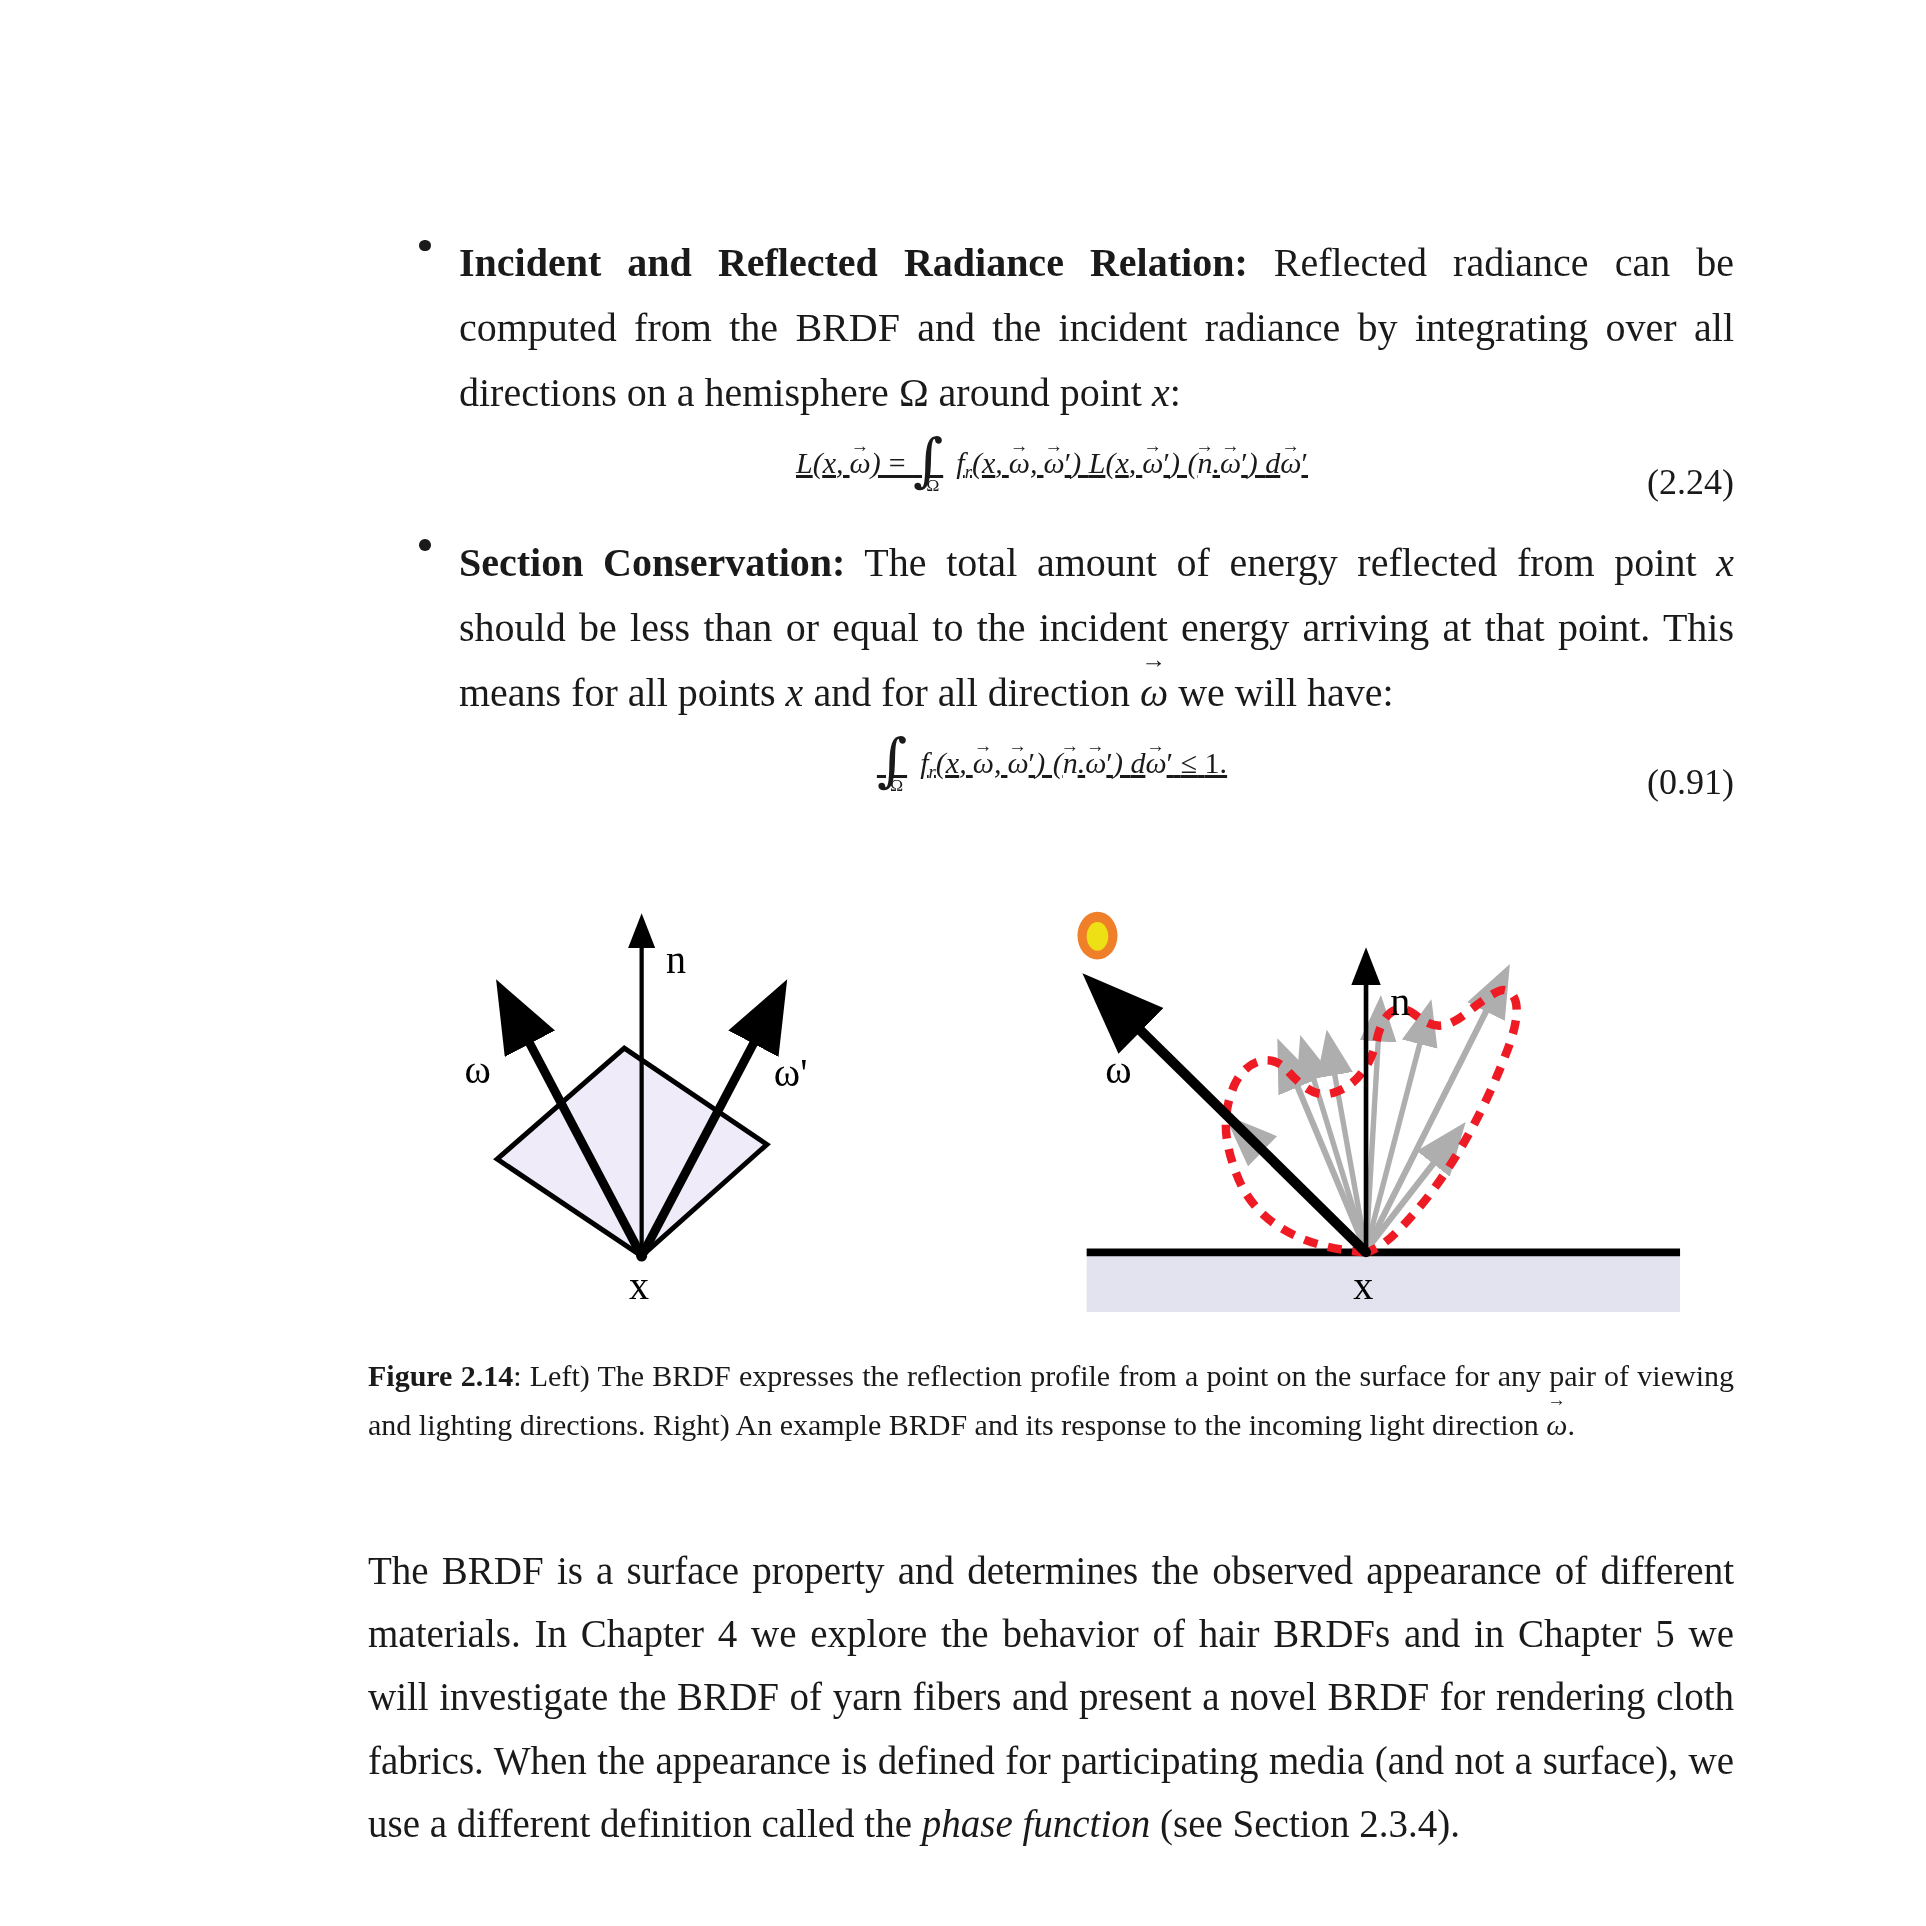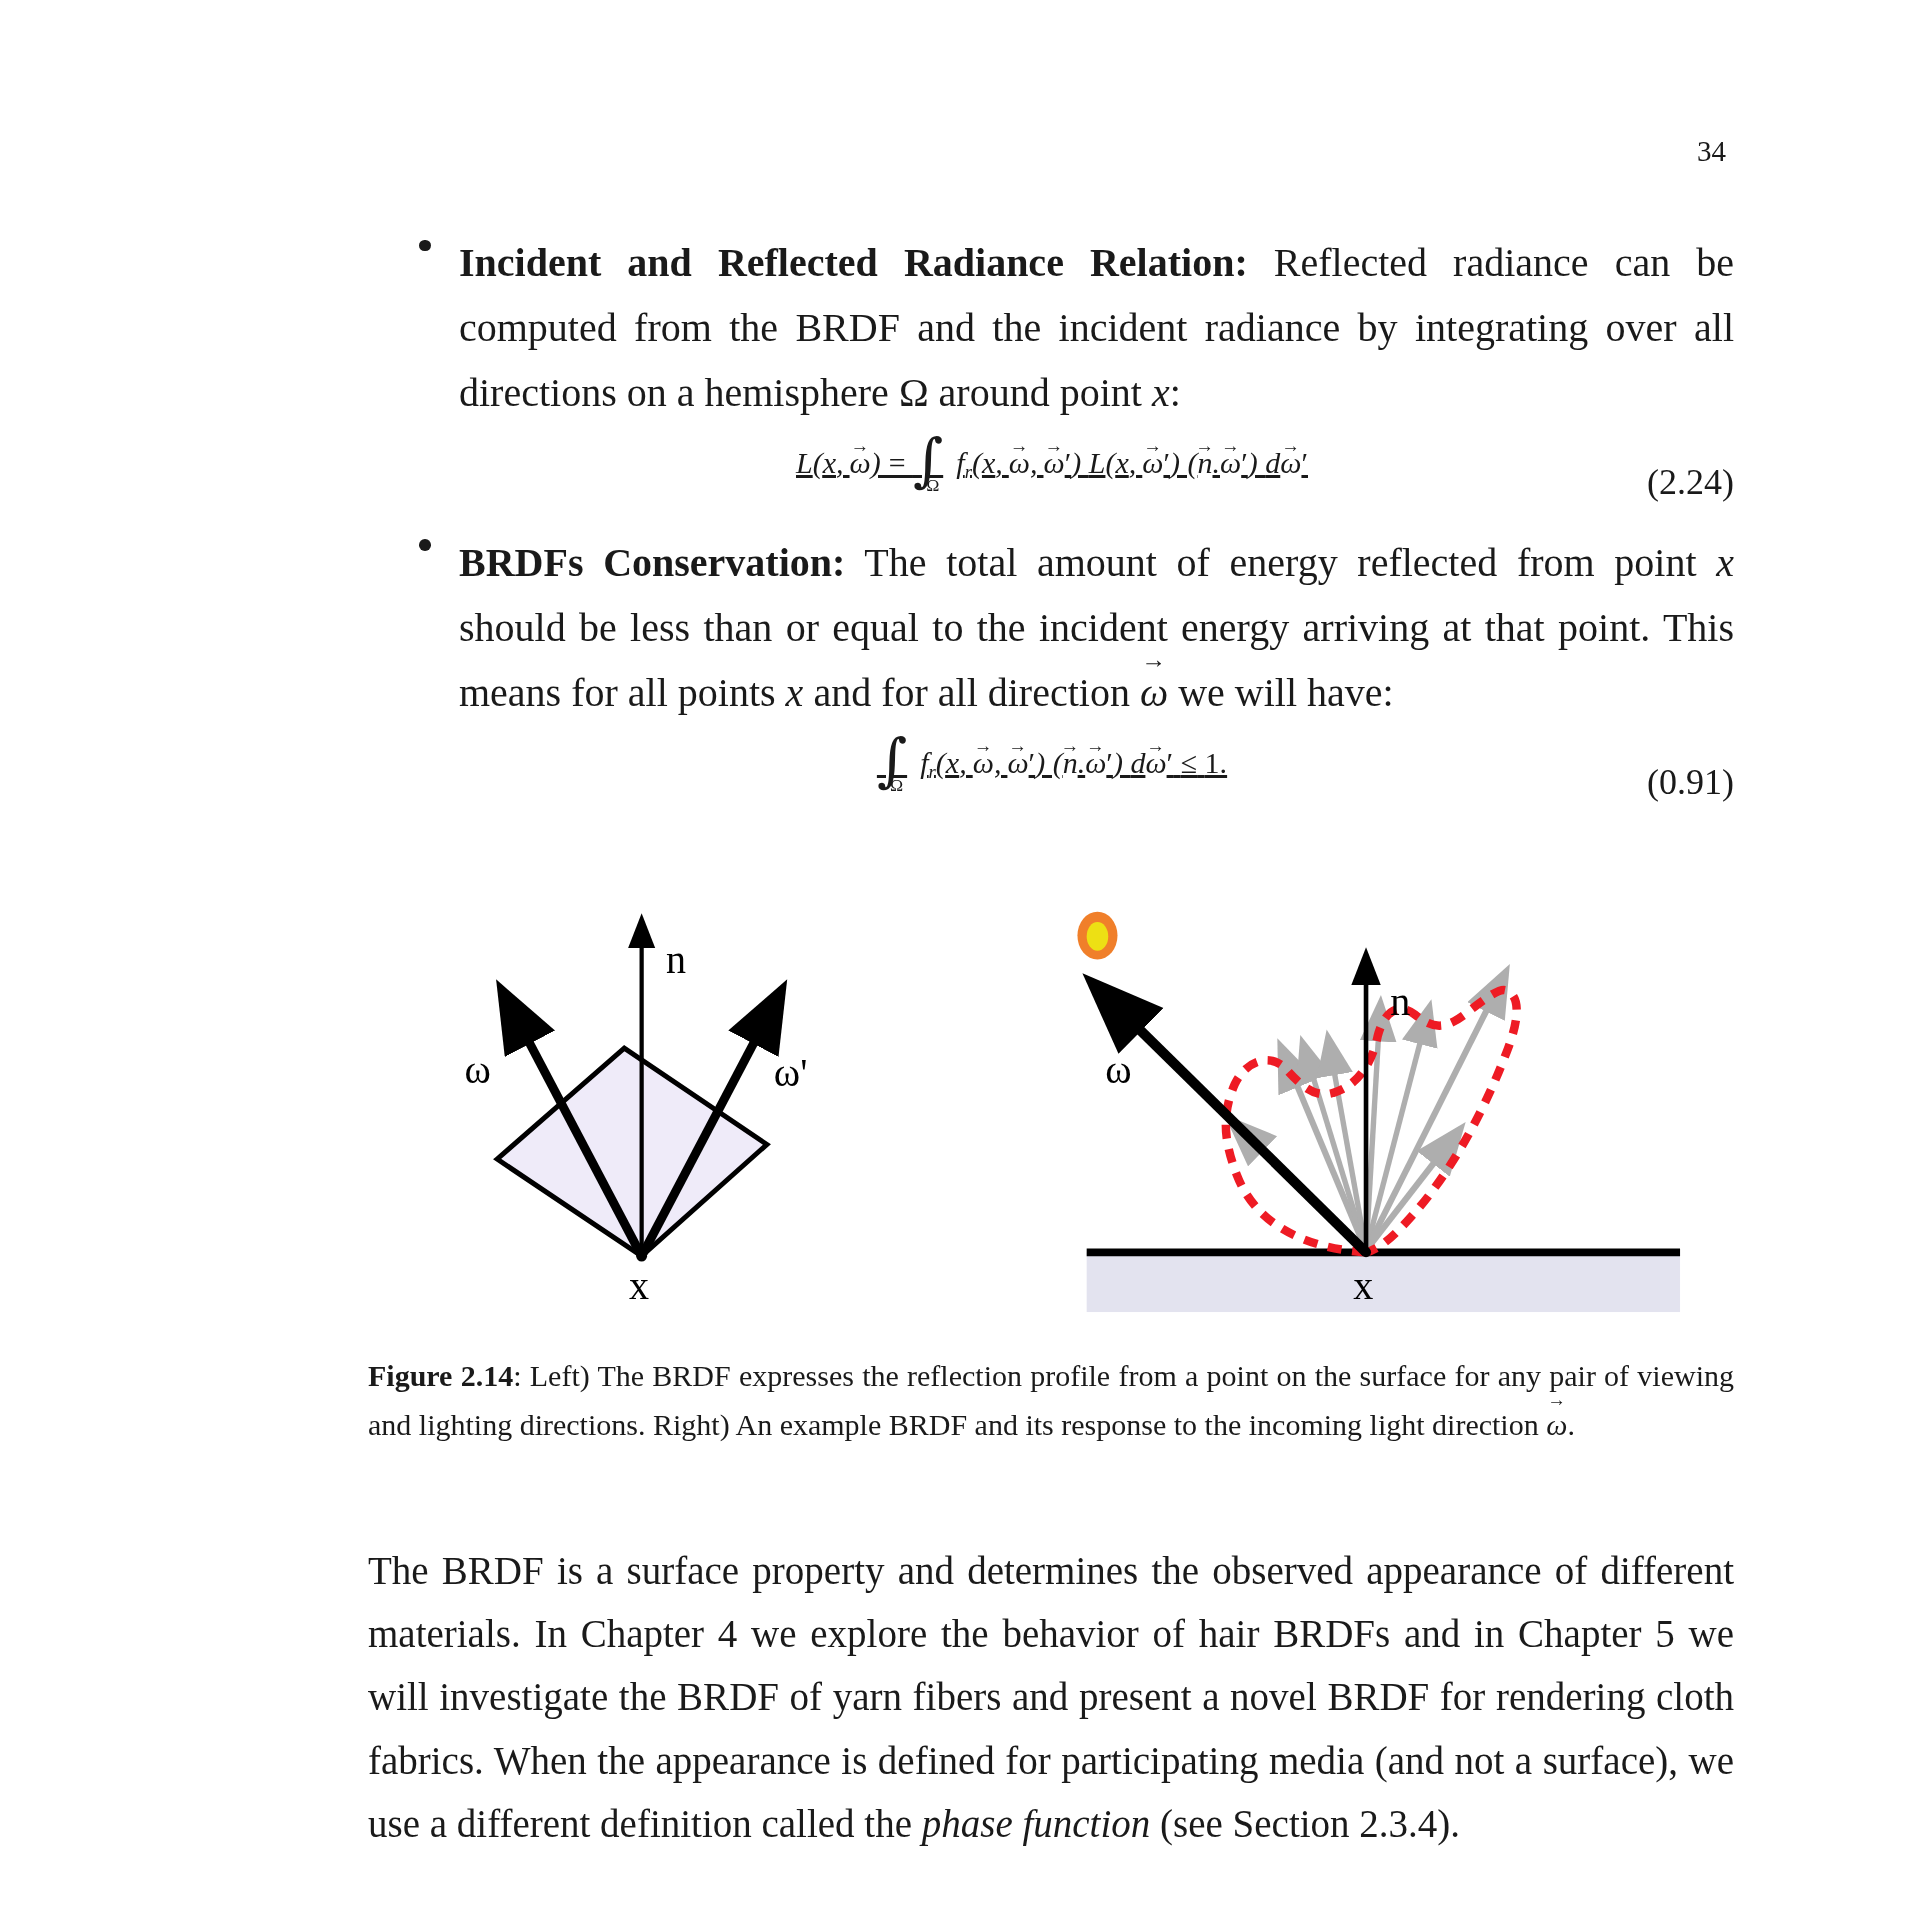--- a/index.html
+++ b/index.html
@@ -167,39 +167,38 @@
   }
   .para i { font-style: italic; }
 
   #para-1 { top: 1539px; }
 </style>
 </head>
 <body>
 
 <div class="page">
 
-  <div class="page-number">34</div>
 
   <div class="content">
 
     <div class="bullet-item">
       <span class="bullet-dot"></span>
       <div class="bullet-text"><b>Incident and Reflected Radiance Relation:</b><span> Reflected radiance can be computed from the BRDF and the incident radiance by integrating over all directions on a hemisphere <span class="mup">Ω</span> around point <span class="mi">x</span>:</span></div>
     </div>
 
     <div class="equation-row">
       <div class="equation-body">
         <span class="mi">L</span>(<span class="mi">x</span>, <span class="vecwrap"><span class="arrow">→</span><span class="mi">ω</span></span>) = <span class="intsym">∫</span><span class="intlim">Ω</span><span class="mi">f</span><span class="sub">r</span>(<span class="mi">x</span>, <span class="vecwrap"><span class="arrow">→</span><span class="mi">ω</span></span>, <span class="vecwrap"><span class="arrow">→</span><span class="mi">ω</span></span><span class="prime">′</span>)&nbsp;<span class="mi">L</span>(<span class="mi">x</span>, <span class="vecwrap"><span class="arrow">→</span><span class="mi">ω</span></span><span class="prime">′</span>)&nbsp;(<span class="vecwrap"><span class="arrow">→</span><span class="mi">n</span></span>.<span class="vecwrap"><span class="arrow">→</span><span class="mi">ω</span></span><span class="prime">′</span>)&nbsp;<span class="mi">d</span><span class="vecwrap"><span class="arrow">→</span><span class="mi">ω</span></span><span class="prime">′</span>
       </div>
       <div class="equation-number">(2.24)</div>
     </div>
 
     <div class="bullet-item">
       <span class="bullet-dot"></span>
-      <div class="bullet-text"><b>BRDFs Conservation:</b><span> The total amount of energy reflected from point <span class="mi">x</span> should be less than or equal to the incident energy arriving at that point. This means for all points <span class="mi">x</span> and for all direction <span class="vecwrap"><span class="arrow">→</span><span class="mi">ω</span></span> we will have:</span></div>
+      <div class="bullet-text"><b>Section Conservation:</b><span> The total amount of energy reflected from point <span class="mi">x</span> should be less than or equal to the incident energy arriving at that point. This means for all points <span class="mi">x</span> and for all direction <span class="vecwrap"><span class="arrow">→</span><span class="mi">ω</span></span> we will have:</span></div>
     </div>
 
     <div class="equation-row">
       <div class="equation-body">
         <span class="intsym">∫</span><span class="intlim">Ω</span><span class="mi">f</span><span class="sub">r</span>(<span class="mi">x</span>, <span class="vecwrap"><span class="arrow">→</span><span class="mi">ω</span></span>, <span class="vecwrap"><span class="arrow">→</span><span class="mi">ω</span></span><span class="prime">′</span>)&nbsp;(<span class="vecwrap"><span class="arrow">→</span><span class="mi">n</span></span>.<span class="vecwrap"><span class="arrow">→</span><span class="mi">ω</span></span><span class="prime">′</span>)&nbsp;<span class="mi">d</span><span class="vecwrap"><span class="arrow">→</span><span class="mi">ω</span></span><span class="prime">′</span>&nbsp;<span class="mup">≤</span>&nbsp;<span class="mup">1.</span>
       </div>
       <div class="equation-number">(0.91)</div>
     </div>
 
   </div>

